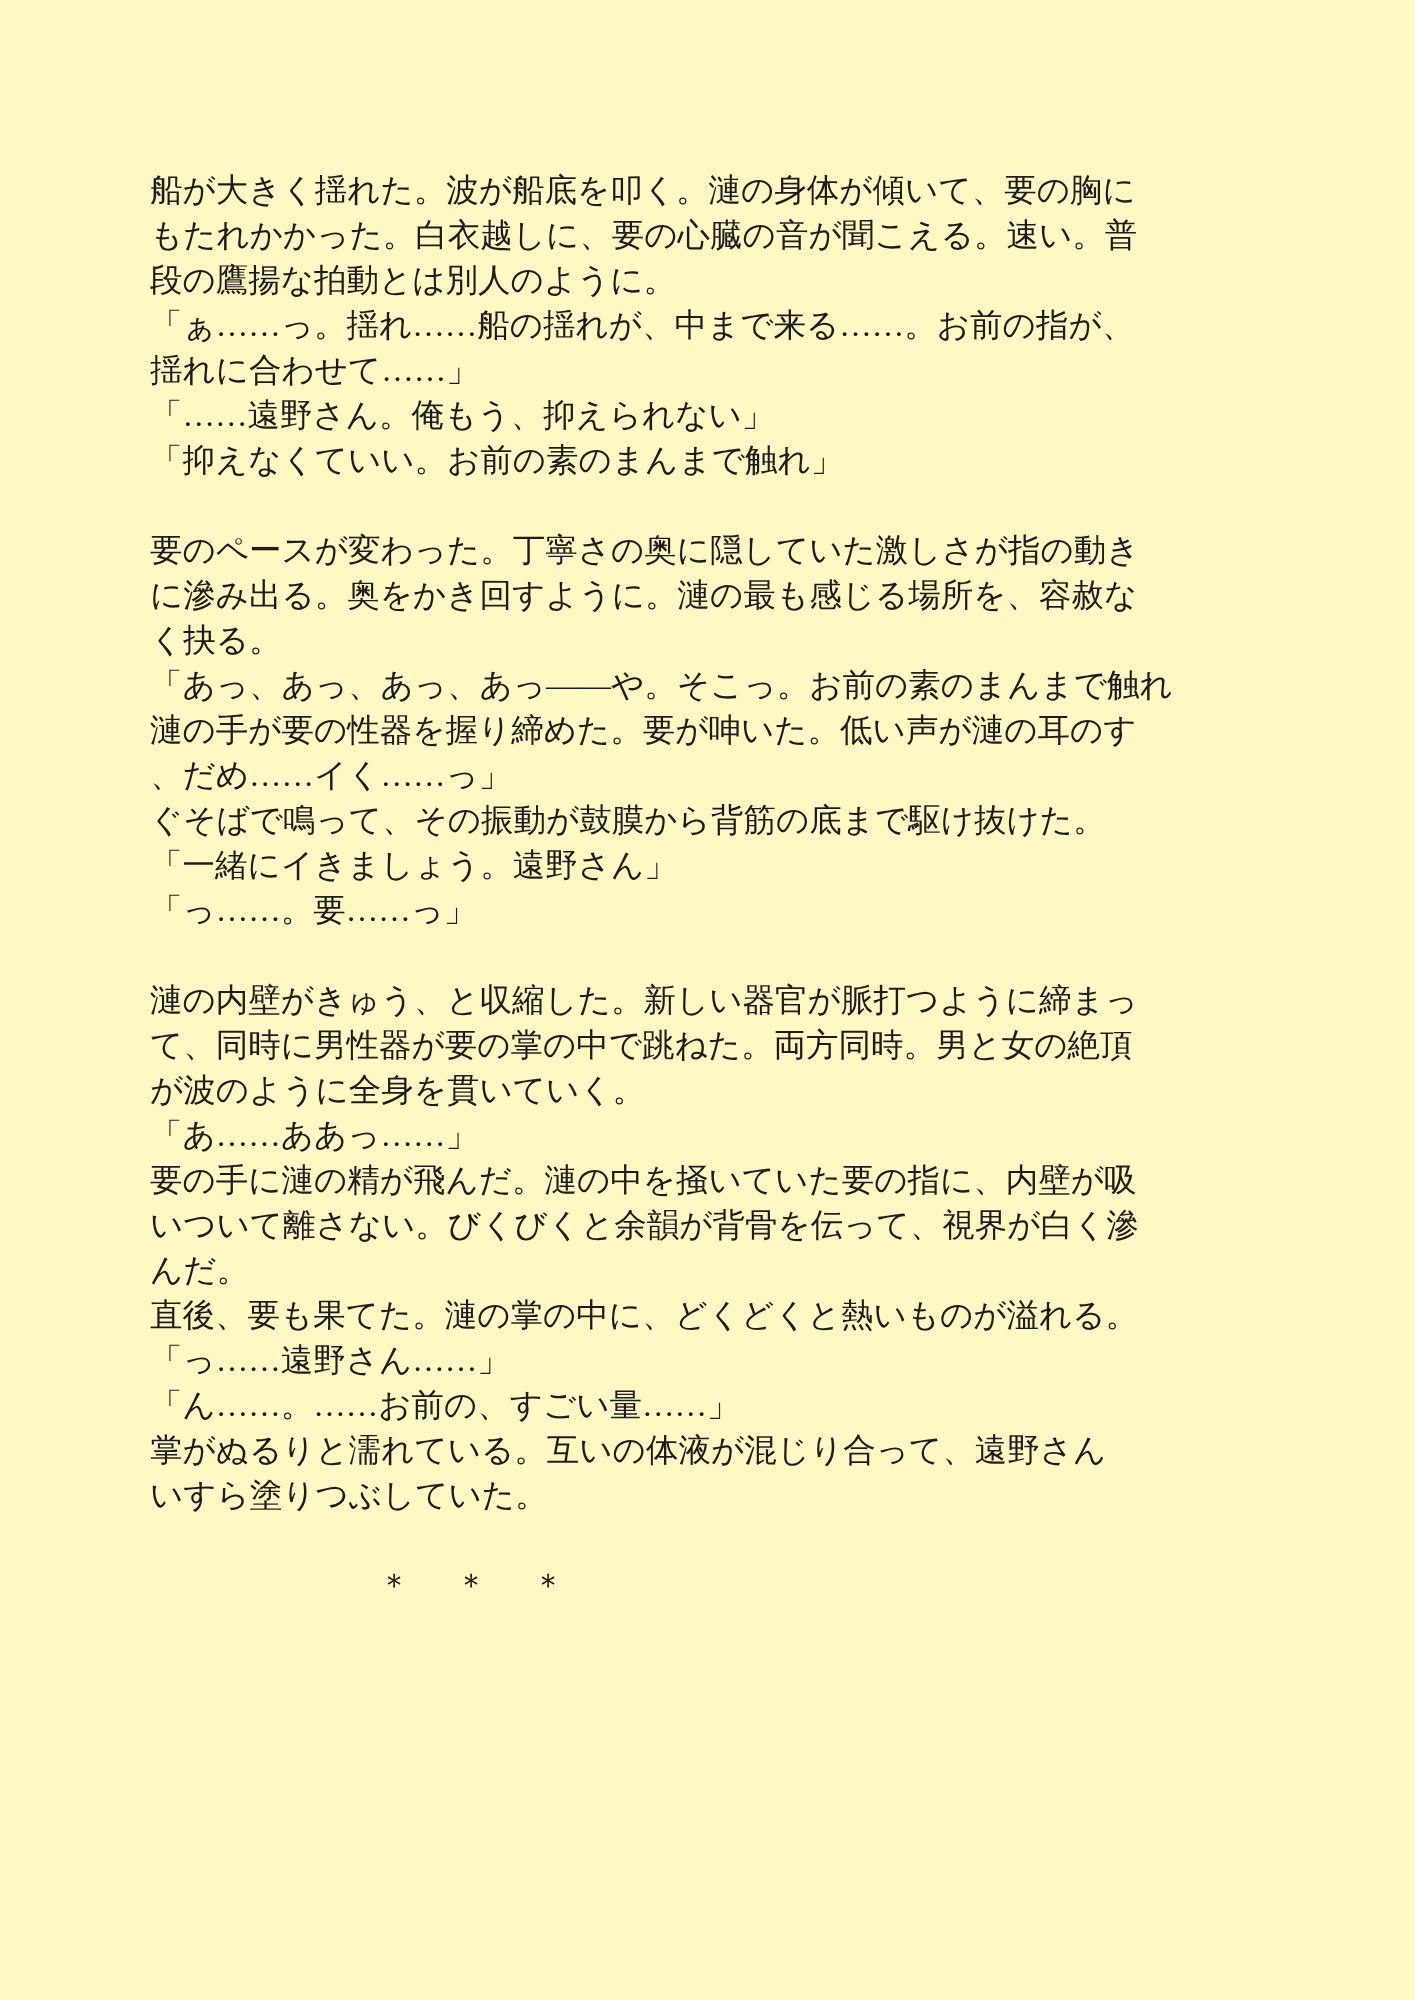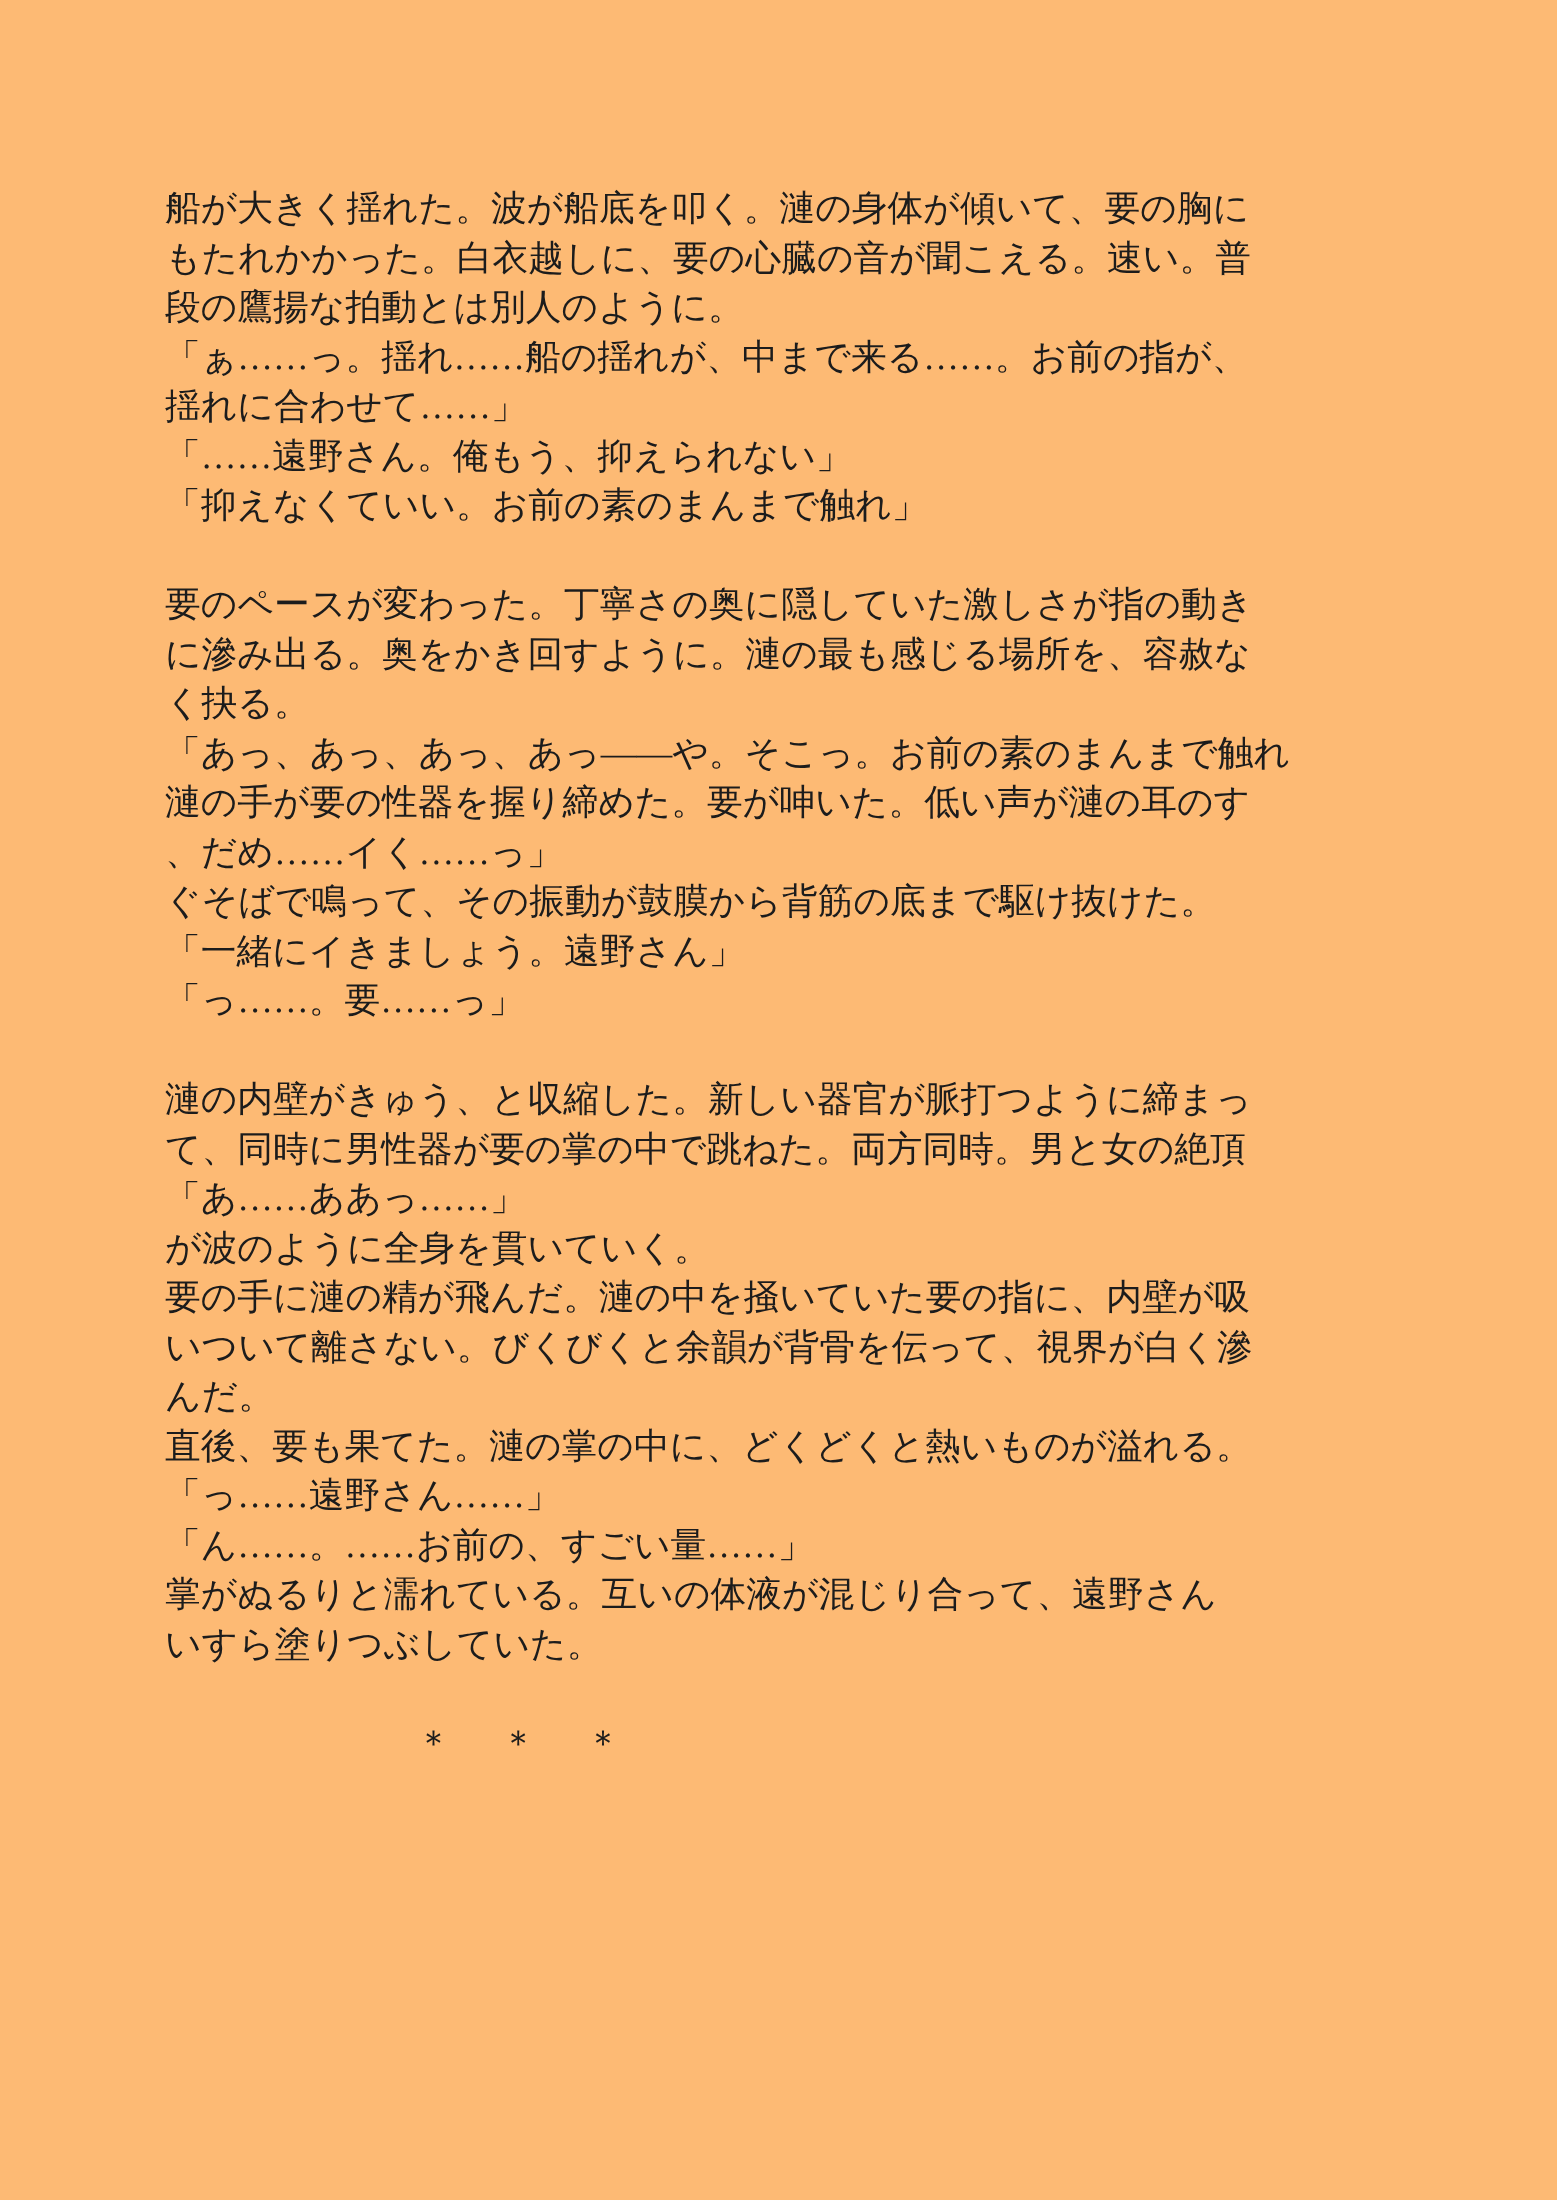--- a/index.html
+++ b/index.html
@@ -10,21 +10,21 @@
   body {
     width: 1415px;
     height: 2000px;
     position: relative;
     overflow: hidden;
     font-family: "Liberation Serif", "DejaVu Serif", serif;
   }
   .page {
     position: absolute;
     inset: 0;
-    background: #fdba74;
+    background: #fef9c3;
   }
   .text-block {
     position: absolute;
     left: 150px;
     top: 168px;
     width: 1020px;
     font-size: 32.5px;
     line-height: 45px;
     color: #1c1c1c;
     text-rendering: optimizeLegibility;
@@ -62,22 +62,22 @@
         <div class="line">「あっ、あっ、あっ、あっ——や。そこっ。お前の素のまんまで触れ</div>
         <div class="line">漣の手が要の性器を握り締めた。要が呻いた。低い声が漣の耳のす</div>
         <div class="line">、だめ……イく……っ」</div>
         <div class="line">ぐそばで鳴って、その振動が鼓膜から背筋の底まで駆け抜けた。</div>
         <div class="line">「一緒にイきましょう。遠野さん」</div>
         <div class="line">「っ……。要……っ」</div>
       </div>
       <div class="block">
         <div class="line">漣の内壁がきゅう、と収縮した。新しい器官が脈打つように締まっ</div>
         <div class="line">て、同時に男性器が要の掌の中で跳ねた。両方同時。男と女の絶頂</div>
+        <div class="line">が波のように全身を貫いていく。</div>
         <div class="line">「あ……ああっ……」</div>
-        <div class="line">が波のように全身を貫いていく。</div>
         <div class="line">要の手に漣の精が飛んだ。漣の中を掻いていた要の指に、内壁が吸</div>
         <div class="line">いついて離さない。びくびくと余韻が背骨を伝って、視界が白く滲</div>
         <div class="line">んだ。</div>
         <div class="line">直後、要も果てた。漣の掌の中に、どくどくと熱いものが溢れる。</div>
         <div class="line">「っ……遠野さん……」</div>
         <div class="line">「ん……。……お前の、すごい量……」</div>
         <div class="line">掌がぬるりと濡れている。互いの体液が混じり合って、遠野さん</div>
         <div class="line">いすら塗りつぶしていた。</div>
       </div>
       <div class="block">

